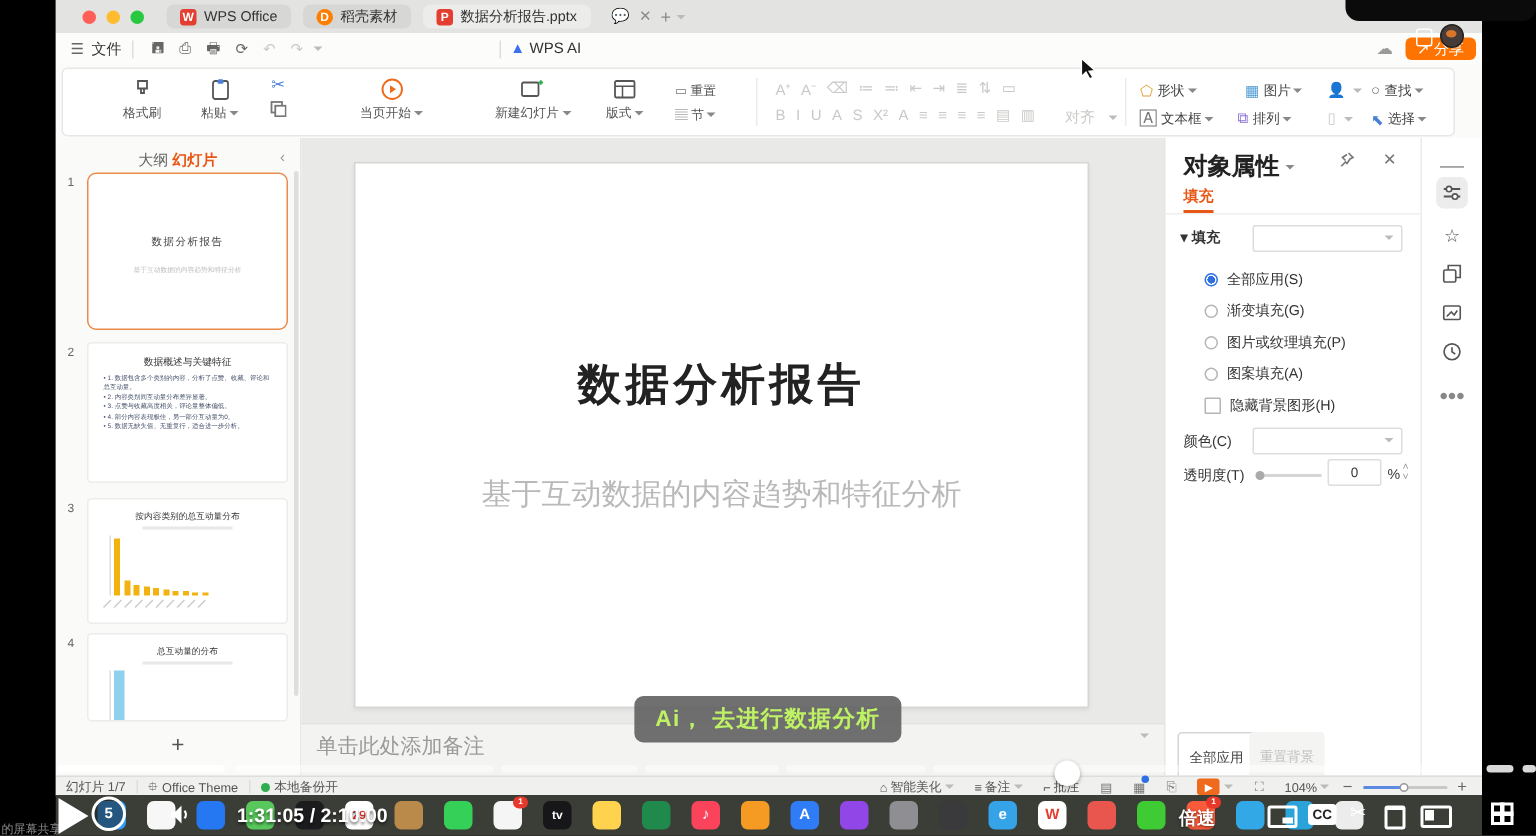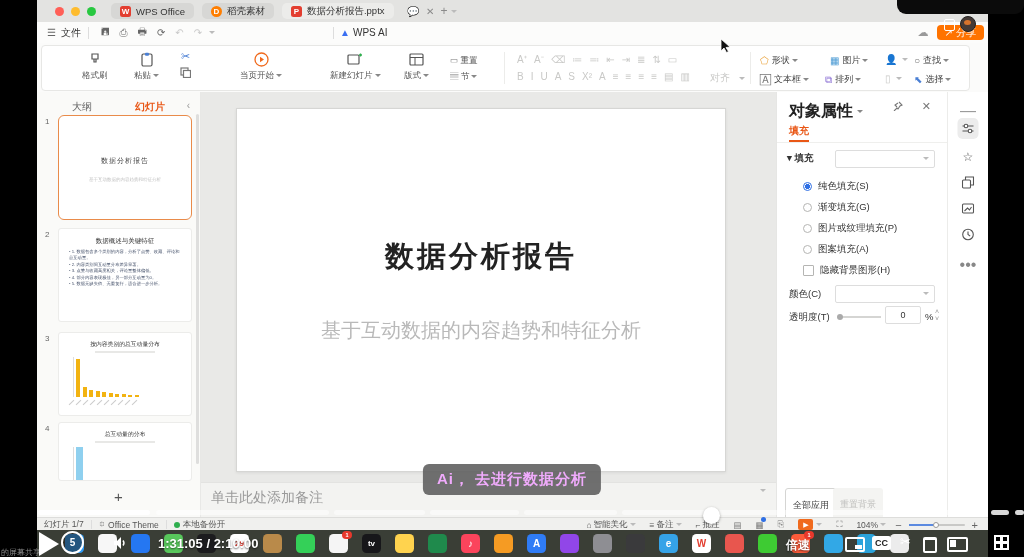--- a/index.html
+++ b/index.html
@@ -31,21 +31,21 @@
   .caret.lite{border-top-color:#bbb;}
   .vsep{position:absolute;top:6px;bottom:6px;width:1px;background:#ececea;}
   .grayrow{position:absolute;display:flex;align-items:center;gap:7px;color:#c9c9c7;font-size:10px;}
   .rgrid{position:absolute;font-size:9px;color:#444;display:flex;align-items:center;white-space:nowrap;}
   .rgrid .ric{margin-right:3px;font-size:10px;}
   
   #main{position:absolute;left:0;top:92px;width:100%;height:425px;display:flex;}
   
   #sidebar{width:163px;background:#fafaf8;position:relative;border-right:1px solid #e8e8e6;}
   #sidetabs{position:absolute;top:8px;left:0;right:0;text-align:center;font-size:10px;color:#666;}
-  #sidetabs .stab{margin:0 20px;position:relative;}
+  #sidetabs .stab{margin:0 0;position:relative;}
   #sidetabs .stab.active{color:#e95716;font-weight:bold;}
   #sidetabs .stab.active::after{content:"";position:absolute;left:0;right:0;bottom:-5px;height:2px;background:#e95716;}
   .thumb{position:absolute;left:21px;width:132px;background:#fff;border:1px solid #ececea;border-radius:3px;overflow:hidden;}
   .thumb.sel{border:1.5px solid #e98b4a;border-radius:6px;}
   .tnum{position:absolute;left:8px;font-size:8px;color:#666;}
   #slide-scroll{position:absolute;right:1px;top:22px;width:3px;height:350px;background:#dededd;border-radius:2px;}
   #add-slide{position:absolute;left:0;right:0;bottom:12px;text-align:center;font-size:15px;color:#555;}
   
   #canvas{flex:1;background:#e9e9e7;position:relative;}
   #slide{position:absolute;left:35px;top:16px;width:488px;height:362px;background:#fff;border:1px solid #d6d6d4;box-shadow:0 1px 3px rgba(0,0,0,.07);}
@@ -83,21 +83,21 @@
   #zoom-knob{position:absolute;left:43%;top:-2px;width:6px;height:6px;border-radius:50%;background:#fff;border:1px solid #999;box-sizing:border-box;}
   #play-badge{width:15px;height:11px;background:#f06a1d;border-radius:2px;color:#fff;font-size:7px;display:flex;align-items:center;justify-content:center;}
   
   #dock{position:absolute;left:37px;top:530px;width:951px;height:27px;background:#3a3e36;display:flex;align-items:center;gap:14px;padding-left:28px;box-sizing:border-box;overflow:hidden;}
   .dicon{width:19px;height:19px;border-radius:4.5px;flex:0 0 auto;display:flex;align-items:center;justify-content:center;font-size:10px;font-weight:bold;position:relative;}
   .dbadge{position:absolute;top:-3px;right:-4px;min-width:8px;height:8px;border-radius:4px;background:#e8382c;color:#fff;font-size:5.5px;display:flex;align-items:center;justify-content:center;padding:0 1px;}
   .ovl{position:absolute;z-index:6;}
   #progressbar{position:absolute;left:0;top:510px;width:100%;height:6px;z-index:6;}
   .pseg{position:absolute;top:0;height:5px;border-radius:2.5px;background:#fff;}
   #subtitle{position:absolute;left:50%;transform:translateX(-50%);top:464px;background:rgba(96,96,96,.9);border-radius:6px;
-     color:#f0abfc;font-size:15px;font-weight:bold;padding:6px 14px;z-index:7;white-space:nowrap;letter-spacing:1px;}
+     color:#bef264;font-size:15px;font-weight:bold;padding:6px 14px;z-index:7;white-space:nowrap;letter-spacing:1px;}
   #play-tri{left:39px;top:532px;width:0;height:0;border-left:20px solid #fff;border-top:12px solid transparent;border-bottom:12px solid transparent;}
   #num-badge{left:61px;top:531px;width:19px;height:19px;border:2px solid #fff;border-radius:50%;background:rgba(30,30,30,.55);
      color:#fff;font-size:10px;font-weight:bold;display:flex;align-items:center;justify-content:center;}
   #spk{left:113px;top:536px;}
   #time-label{left:158px;top:536px;color:#fff;font-size:13px;font-weight:bold;text-shadow:0 1px 2px rgba(0,0,0,.6);}
   #speed-label{left:786px;top:537px;color:#fff;font-size:12px;font-weight:bold;text-shadow:0 1px 2px rgba(0,0,0,.6);}
   #pip-ic{left:845px;top:537px;width:16px;height:11px;border:2px solid #fff;border-radius:2px;}
   #pip-ic span{position:absolute;right:1px;bottom:1px;width:7px;height:4px;background:#fff;}
   #cc-ic{left:872px;top:536px;width:19px;height:14px;background:#fff;border-radius:2.5px;color:#222;font-size:9px;font-weight:bold;display:flex;align-items:center;justify-content:center;}
   #clip-ic{left:900px;top:534px;color:#fff;font-size:13px;}
@@ -397,21 +397,21 @@
         <span id="props-close">✕</span>
         <div id="fill-tab">填充</div>
         <div id="props-div"></div>
         <div id="fill-row">▾ <span>填充</span></div>
         <div class="pselect" style="left:58px;top:58px;width:98px">
             <span class="caret lite"></span>
           </div>
         <div id="radio-list">
             <label class="radio" style="top: 88px;">
               <span class="rb on"></span>
-              <span>纯色填充(S)</span>
+              <span>全部应用(S)</span>
             </label>
             <label class="radio" style="top: 109px;">
               <span class="rb"></span>
               <span>渐变填充(G)</span>
             </label>
             <label class="radio" style="top: 130px;">
               <span class="rb"></span>
               <span>图片或纹理填充(P)</span>
             </label>
             <label class="radio" style="top: 151px;">

